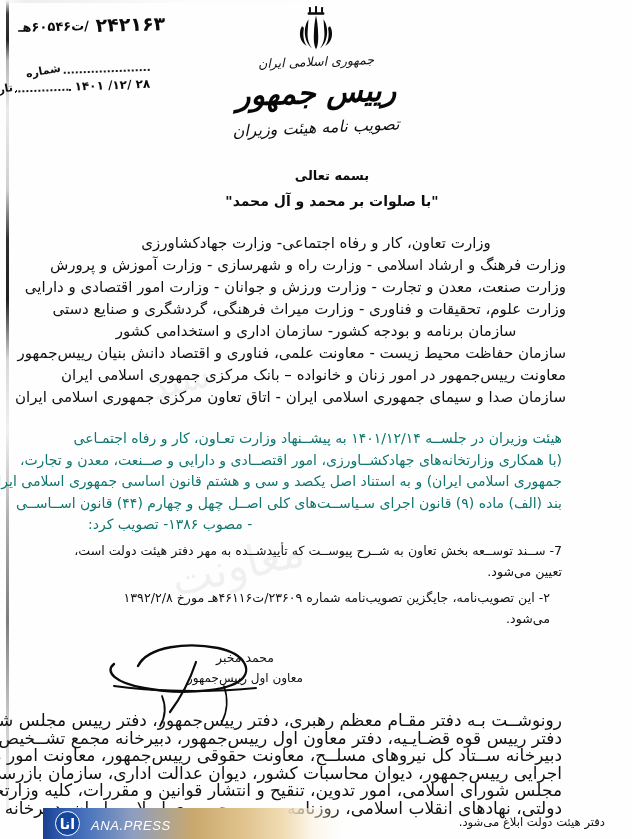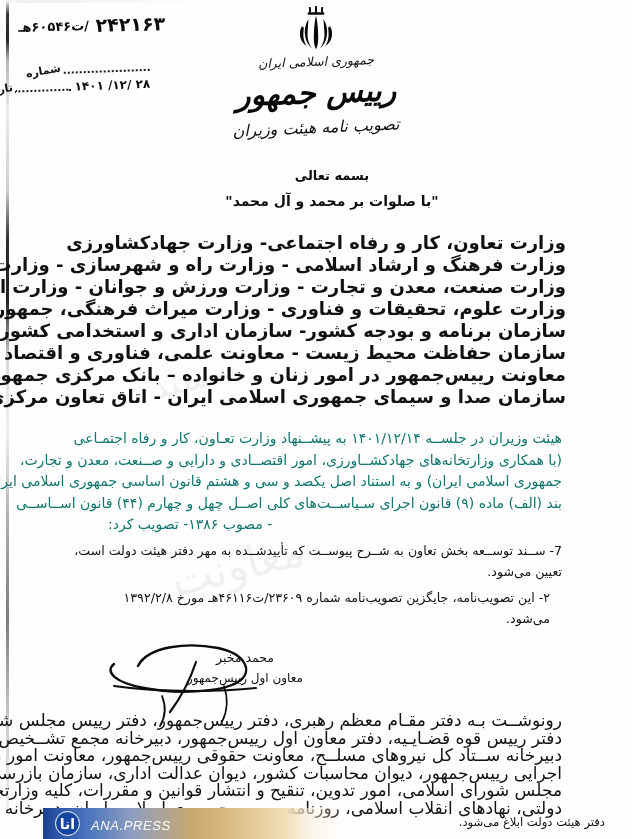--- a/index.html
+++ b/index.html
@@ -181,22 +181,22 @@
 
   
   .recipients {
     position: absolute;
     left: 66px;
     top: 232px;
     width: 500px;
     text-align: center;
   }
   .recipients .r-line {
-    font-size: 18px;
-    font-weight: bold;
+    font-size: 15px;
+    font-weight: normal;
     color: #111;
     line-height: 22px;
     white-space: nowrap;
   }
 
   
   .body-block {
     position: absolute;
     left: 88px;
     top: 428px;
@@ -207,21 +207,20 @@
     font-size: 14px;
     color: #0f766e;
     line-height: 21.5px;
     text-align: justify;
     text-align-last: justify;
     white-space: nowrap;
   }
   .body-line.last {
     text-align: left;
     text-align-last: left;
-    margin-left: 20px;
   }
   .clause {
     font-size: 12.6px;
     color: #101010;
     line-height: 21.5px;
     direction: rtl;
   }
   .clause-1a { text-align: justify; text-align-last: justify; white-space: nowrap; }
   .clause-1b { text-align: right; }
   .clause-2  { text-align: right; padding-right: 12px; }
@@ -387,21 +386,21 @@
 
   <div class="invocation">
     <div class="basmala">بسمه تعالی</div>
     <div class="salawat">"با صلوات بر محمد و آل محمد"</div>
   </div>
 
   <div class="recipients">
     <div class="r-line">وزارت تعاون، کار و رفاه اجتماعی- وزارت جهادکشاورزی</div>
     <div class="r-line">وزارت فرهنگ و ارشاد اسلامی - وزارت راه و شهرسازی - وزارت آموزش و پرورش</div>
     <div class="r-line">وزارت صنعت، معدن و تجارت - وزارت ورزش و جوانان - وزارت امور اقتصادی و دارایی</div>
-    <div class="r-line">وزارت علوم، تحقیقات و فناوری - وزارت میراث فرهنگی، جمهوری و صنایع دستی</div>
+    <div class="r-line">وزارت علوم، تحقیقات و فناوری - وزارت میراث فرهنگی، گردشگری و صنایع دستی</div>
     <div class="r-line">سازمان برنامه و بودجه کشور- سازمان اداری و استخدامی کشور</div>
     <div class="r-line">سازمان حفاظت محیط زیست - معاونت علمی، فناوری و اقتصاد دانش بنیان رییس‌جمهور</div>
     <div class="r-line">معاونت رییس‌جمهور در امور زنان و خانواده – بانک مرکزی جمهوری اسلامی ایران</div>
     <div class="r-line">سازمان صدا و سیمای جمهوری اسلامی ایران - اتاق تعاون مرکزی جمهوری اسلامی ایران</div>
   </div>
 
   <div class="body-block">
     <div class="body-line">هیئت وزیران در جلســه ۱۴۰۱/۱۲/۱۴ به پیشــنهاد وزارت تعـاون، کار و رفاه اجتمـاعی</div>
     <div class="body-line">(با همکاری وزارتخانه‌های جهادکشــاورزی، امور اقتصــادی و دارایی و صــنعت، معدن و تجارت،</div>
     <div class="body-line">جمهوری اسلامی ایران) و به استناد اصل یکصد و سی و هشتم قانون اساسی جمهوری اسلامی ایران و</div>

